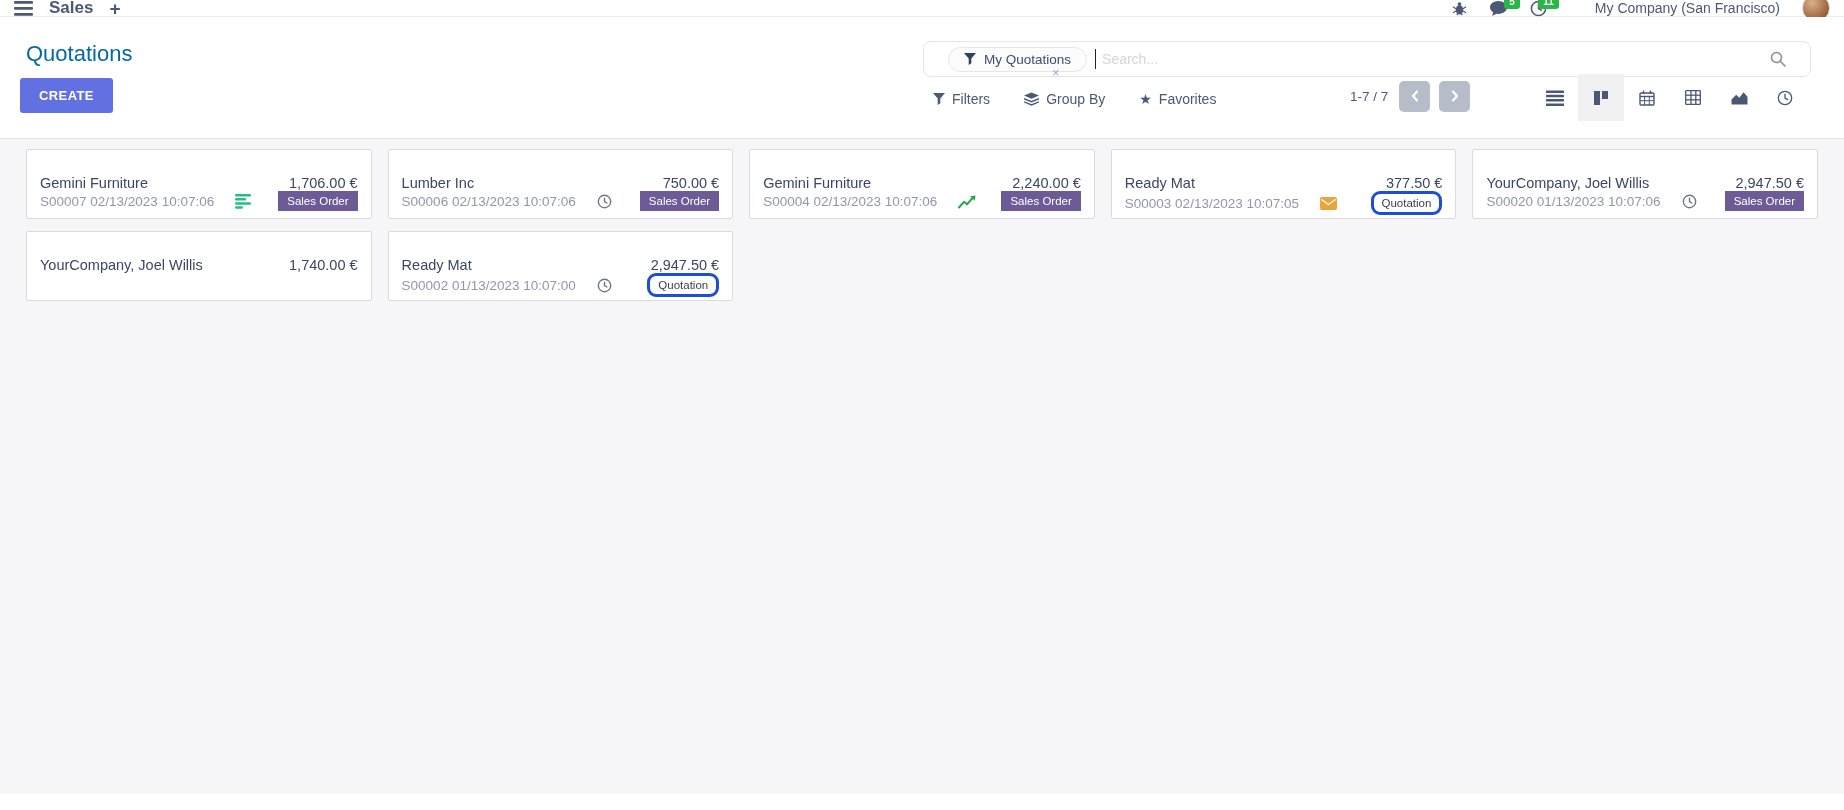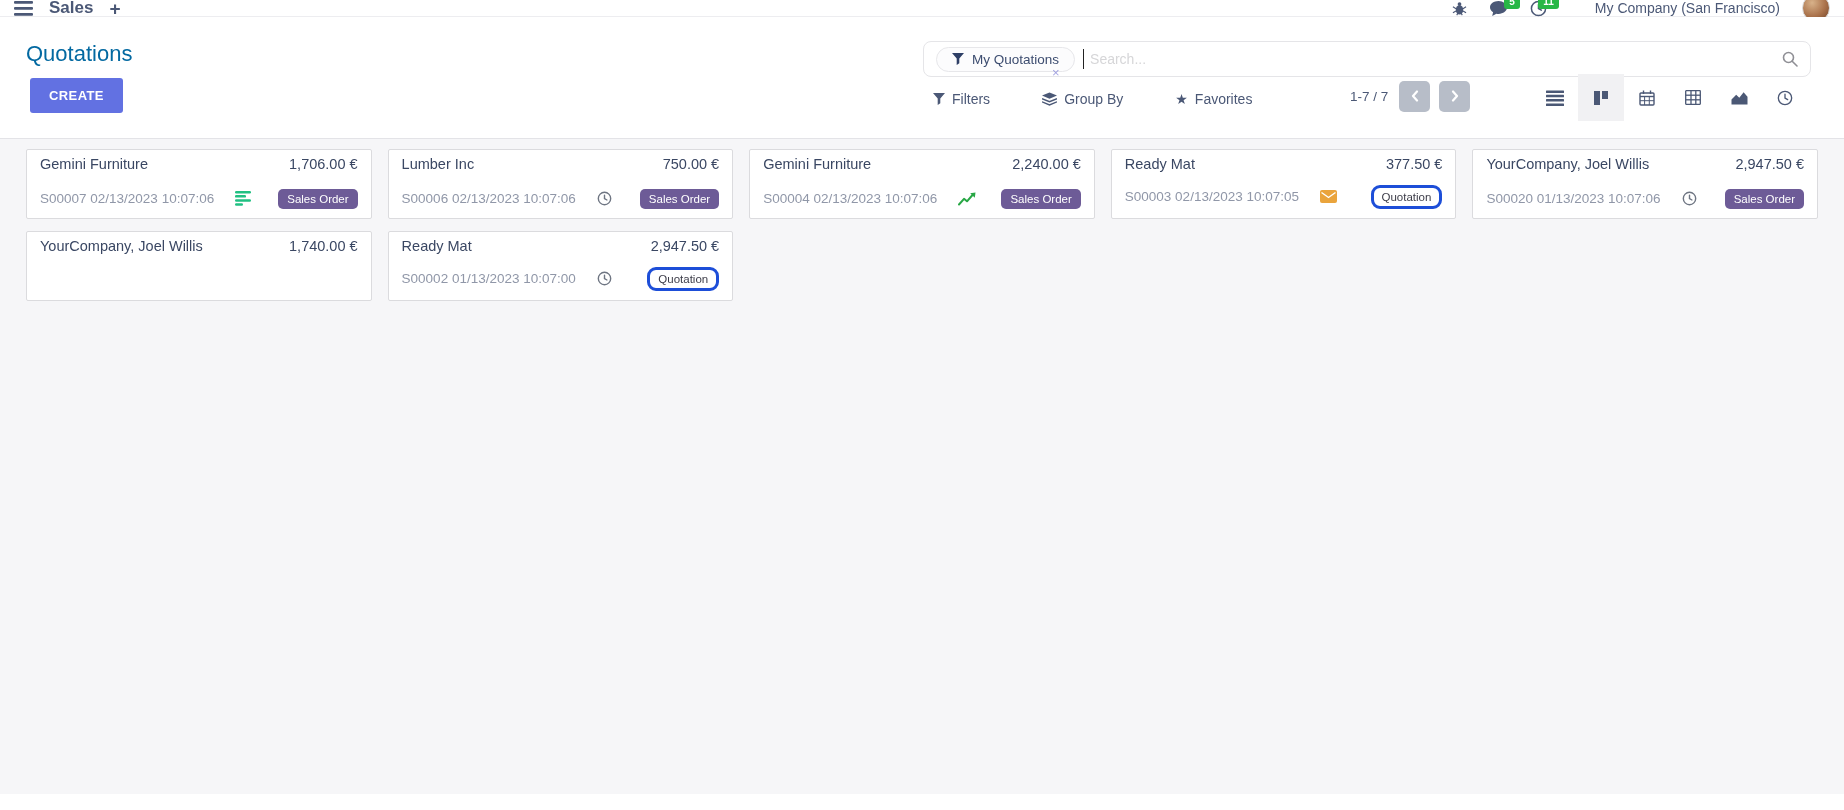--- a/index.html
+++ b/index.html
@@ -22,66 +22,66 @@
   .badge-green{ position:absolute; top:-6px; right:-12px; background:var(--green); color:#fff;
                 font-size:10px; font-weight:700; padding:1px 5px; border-radius:3px; line-height:1.3; }
   .company{ font-size:14px; color:var(--slate); cursor:pointer;margin-left:26px; }
   .avatar{ width:28px; height:28px; border-radius:50%; cursor:pointer;
            background:radial-gradient(circle at 35% 30%, #d8b28a 0%, #a9714a 55%, #6e4228 100%);
            border:1px solid #d8d8d8; }
 
   
   .control-panel{ position:relative; height:122px; background:#fff; border-bottom:1px solid #e3e3e7; }
   .page-title{ position:absolute; left:26px; top:24px; font-size:22px; font-weight:400; color:#0369a1; }
-  .create-btn{ position:absolute; left:30px; top:61px; height:35px; padding:0 19px;
+  .create-btn{ position:absolute; left:20px; top:61px; height:35px; padding:0 19px;
                background:var(--accent); color:#fff; border:none; border-radius:3px;
                font-size:13px; font-weight:600; letter-spacing:.4px; cursor:pointer;
                font-family:"Liberation Sans",sans-serif; }
 
   .search-box{ position:absolute; left:923px; top:24px; width:888px; height:36px;
                border:1px solid #e5e5e8; border-radius:8px; background:#fff;
-               display:flex; align-items:center; padding:0 12px; }
+               display:flex; align-items:center; padding:0 24px; }
   .facet{ display:flex; align-items:center; gap:8px; background:#fcfcfd; border:1px solid #e7e7ea;
           border-radius:15px; padding:4px 15px; cursor:pointer; }
   .facet-label{ font-size:13.5px; color:#3d4d70; white-space:nowrap; }
   .facet-remove{ position:absolute; left:128px; top:24px; font-size:13px; color:#a3a3e0; cursor:pointer; line-height:1; }
   .caret{ width:1px; height:20px; background:#222; margin-left:8px; }
   .search-input{ flex:1; border:none; outline:none; font-size:14px; color:#4c1d95;
                  padding:0 6px; font-family:"Liberation Sans",sans-serif; background:transparent; }
   .search-input::placeholder{ color:#d6d6d8; }
   .magnifier{ color:#8f8f95; display:inline-flex; cursor:pointer; }
 
-  .toolbar{ position:absolute; left:933px; top:67px; display:flex; align-items:center; gap:52px; height:30px; }
+  .toolbar{ position:absolute; left:933px; top:67px; display:flex; align-items:center; gap:34px; height:30px; }
   .tool-btn{ display:flex; align-items:center; gap:7px; color:var(--slate); font-size:14px; cursor:pointer; }
   .tool-btn .star{ font-size:14px; line-height:1; }
 
   .pager{ position:absolute; left:1350px; top:62px; height:34px; display:flex; align-items:center; gap:9px; }
   .pager-value{ font-size:13.5px; color:var(--slate); margin-right:2px; white-space:nowrap; }
   .pager-btn{ width:31px; height:31px; border:none; border-radius:5px; background:#b7bdc8;
               display:flex; align-items:center; justify-content:center; cursor:pointer; }
 
   .view-switcher{ position:absolute; left:1532px; top:57px; display:flex; height:47px; }
   .view-btn{ width:46px; height:47px; display:flex; align-items:center; justify-content:center;
              color:#4b5875; cursor:pointer; background:transparent; border:none; }
   .view-btn.active{ background:#f1f1f3; }
 
   
   .kanban{ height:655px; background:var(--kanban-bg); padding:10px 26px; }
   .kanban-grid{ display:grid; grid-template-columns:repeat(5,1fr); gap:12px 16px; grid-auto-rows:70px; }
   .card{ background:#fff; border:1px solid var(--card-border); border-radius:2px;
-         padding:6px 13px 9px; display:flex; flex-direction:column; justify-content:space-between;
+         padding:25px 13px 9px; display:flex; flex-direction:column; justify-content:space-between;
          cursor:pointer; }
   .card-top{ display:flex; justify-content:space-between; align-items:baseline; gap:8px; }
   .partner{ font-size:14.5px; font-weight:500; color:#3a4763; white-space:nowrap; overflow:hidden; }
   .amount{ font-size:14.5px; color:#3a4763; white-space:nowrap; }
   .card-bottom{ display:flex; align-items:center; gap:21px; }
   .ref{ font-size:13.5px; color:var(--ref-gray); white-space:nowrap; }
   .activity{ display:inline-flex; align-items:center; cursor:pointer; }
   .badge{ margin-left:auto; font-size:11.5px; line-height:1.25; white-space:nowrap; }
-  .badge-filled{ background:var(--badge-purple); color:#fff; padding:3px 9px; border-radius:5px; }
+  .badge-filled{ background:var(--badge-purple); color:#fff; padding:3px 9px; border-radius:0; }
   .badge-outline{ border:3px solid #1d4ed8; color:#3d3d49; padding:2px 8px; border-radius:9px; background:#fff; }
 </style>
 </head>
 <body>
 
 <div class="navbar">
   <div class="nav-left">
     <span class="icon-btn">
       <svg width="19" height="15" viewBox="0 0 19 15" fill="currentColor">
           <rect y="0" width="19" height="2.8" rx="1"></rect>

